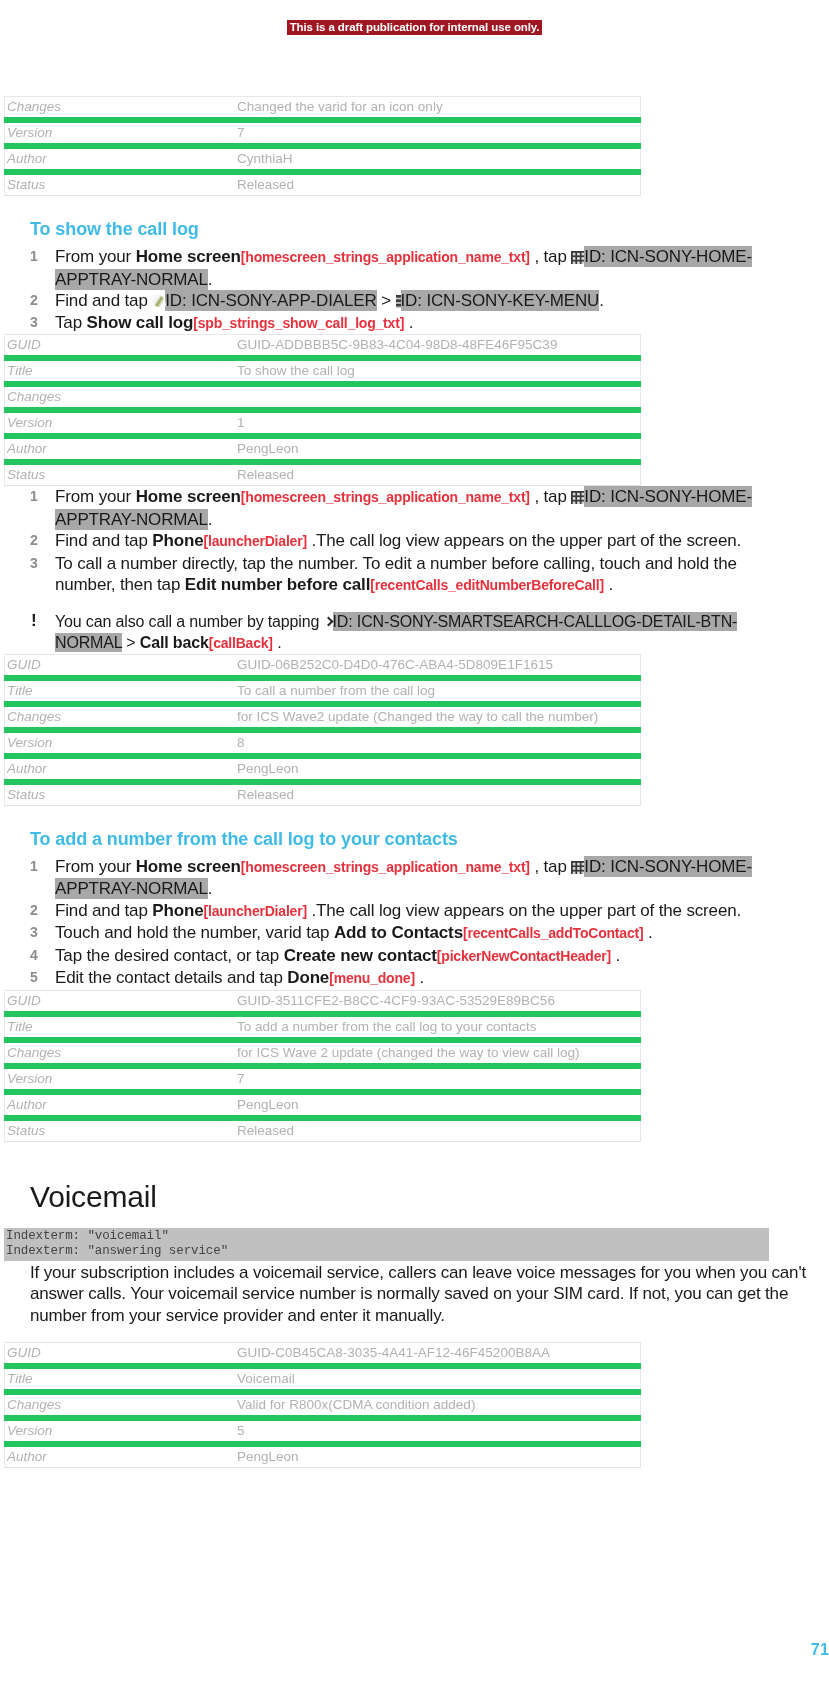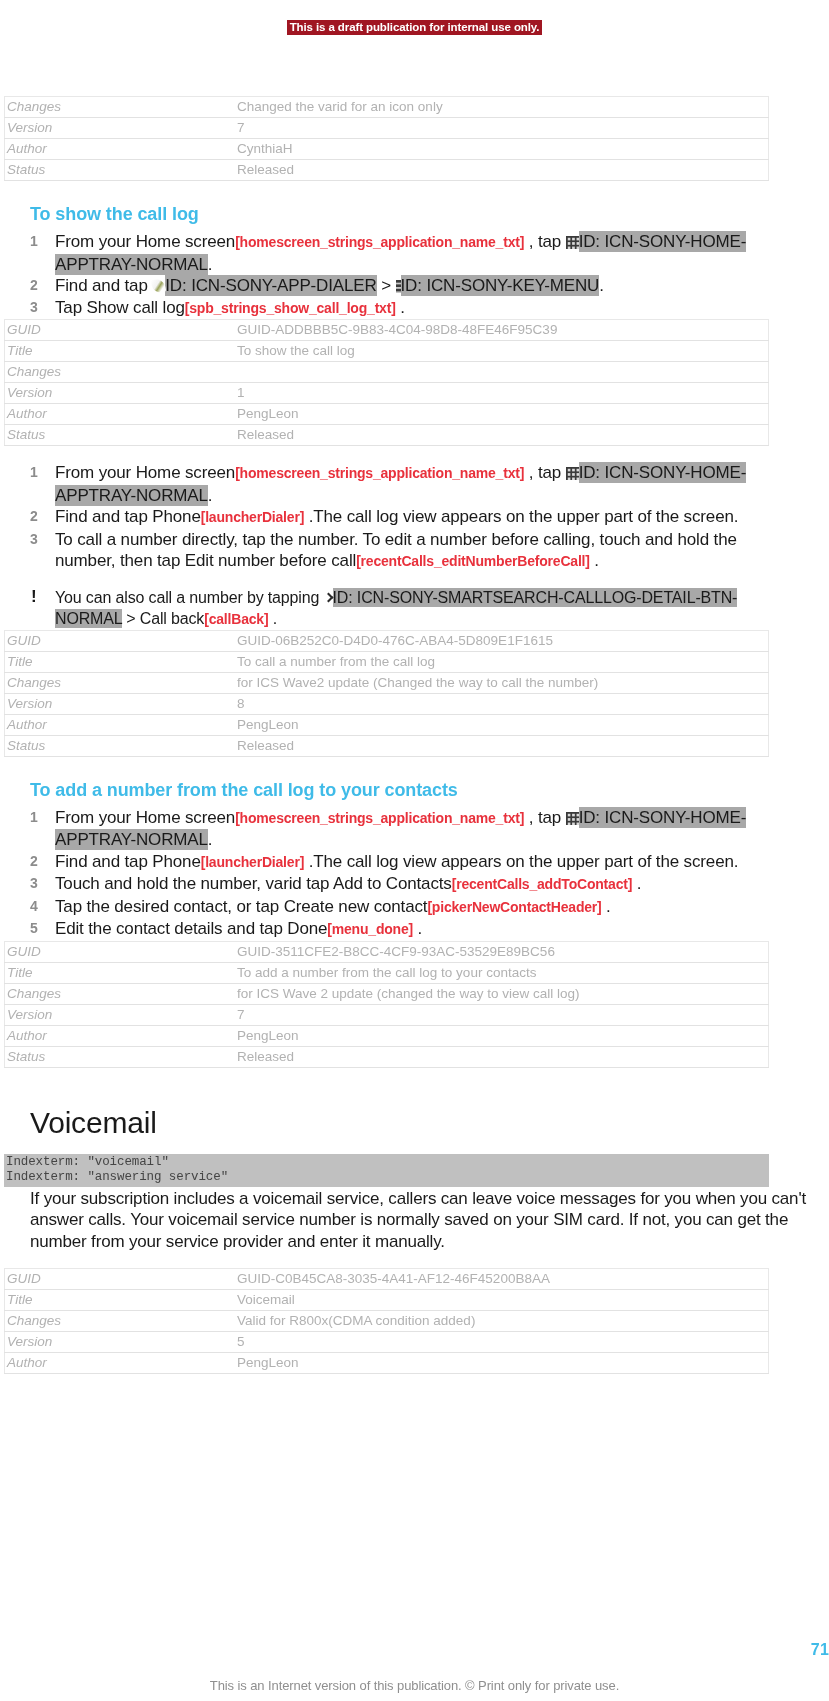--- a/index.html
+++ b/index.html
@@ -47,28 +47,28 @@
   
   .content {
     position: absolute;
     left: 0;
     top: 96px;
     width: 829px;
   }
 
   
   table.meta {
-    width: 765px;
-    margin: 0 0 16px 4px;
+    width: 637px;
+    margin: 0 0 0 4px;
     border-collapse: collapse;
     table-layout: fixed;
     color: #b2b2b2;
   }
   table.meta td {
-    border-top: 1px solid #22c55e;
+    border-top: 6px solid #22c55e;
     border-bottom: 1px solid #e2e2e2;
     padding: 1px 0 1px 0;
     font-size: 13.5px;
     line-height: 18px;
     vertical-align: top;
     height: 18px;
   }
   table.meta tr:first-child td { border-top: 1px solid #e8e8e8; }
   table.meta td.k {
     width: 228px;
@@ -134,21 +134,21 @@
   .note .bang {
     position: absolute;
     left: 1px;
     top: -1px;
     font-weight: bold;
     font-size: 17px;
     line-height: 21px;
   }
 
   
-  .b { font-weight: normal; }
+  .b { font-weight: bold; }
   .vid {
     color: #e8313c;
     font-size: 14px;
     letter-spacing: -0.2px;
     vertical-align: baseline;
     white-space: nowrap;
     font-weight: bold;
   }
   .idref {
     background: #a8a8a8;
@@ -411,15 +411,14 @@
           <tr>
             <td class="k">Author</td>
             <td class="v">PengLeon</td>
           </tr>
         </tbody>
       </table>
 
   </div>
 
   <div class="page-number">71</div>
-  <div class="footer-note">This is an Internet version of this publication. © Print only for private use.</div>
 
 </div>
 
 </body></html>

